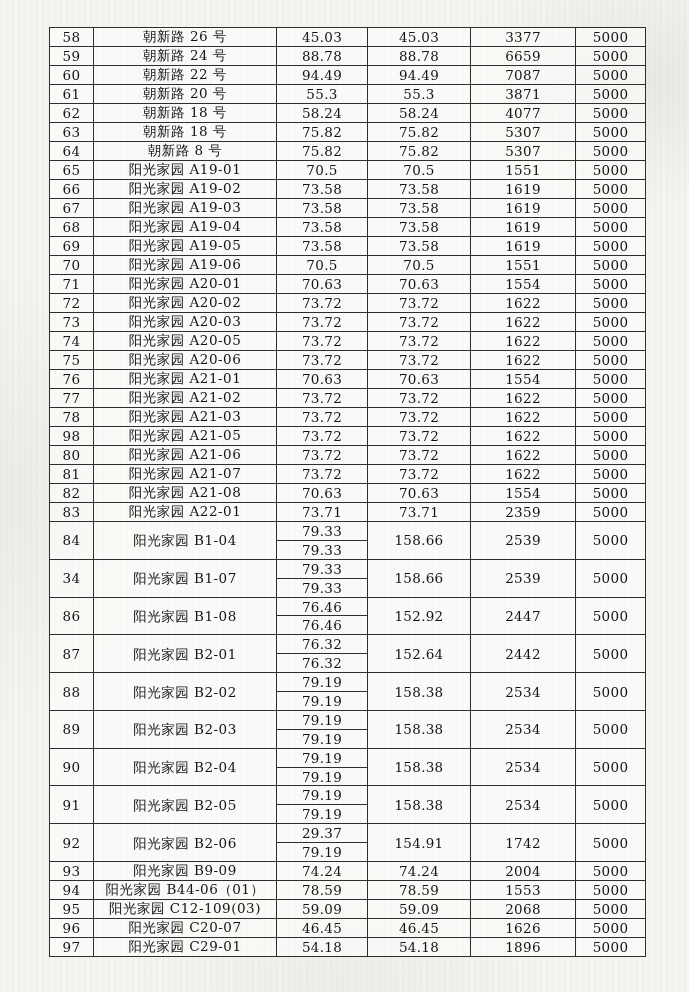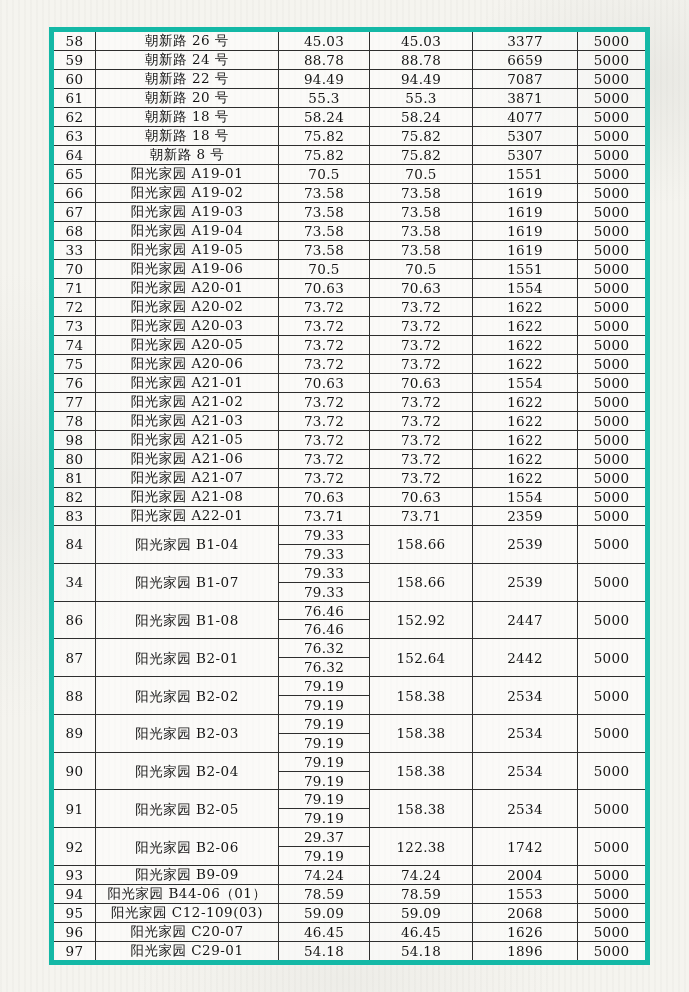--- a/index.html
+++ b/index.html
@@ -24,21 +24,21 @@
       radial-gradient(ellipse 300px 160px at 50% 99%, rgba(203,204,199,0.18), transparent 70%),
       repeating-linear-gradient(90deg, rgba(120,120,112,0.035) 0 2px, transparent 2px 6px);
   }
   table.fee-table {
     position: absolute;
     left: 49px;
     top: 27px;
     width: 596px;
     border-collapse: collapse;
     table-layout: fixed;
-    border: 5px solid #14b8a6;
+    border: 1px solid #14b8a6;
   }
   table.fee-table td {
     border: 1px solid #2e2e2e;
     text-align: center;
     vertical-align: middle;
     padding: 0;
     font-size: 13.5px;
     color: #141414;
     background: rgba(255,255,255,0.55);
     white-space: nowrap;
@@ -153,21 +153,21 @@
       </tr>
       <tr>
         <td class="num">68</td>
         <td class="addr">阳光家园 A19-04</td>
         <td class="num">73.58</td>
         <td class="num">73.58</td>
         <td class="num">1619</td>
         <td class="num">5000</td>
       </tr>
       <tr>
-        <td class="num">33</td>
+        <td class="num">69</td>
         <td class="addr">阳光家园 A19-05</td>
         <td class="num">73.58</td>
         <td class="num">73.58</td>
         <td class="num">1619</td>
         <td class="num">5000</td>
       </tr>
       <tr>
         <td class="num">70</td>
         <td class="addr">阳光家园 A19-06</td>
         <td class="num">70.5</td>
@@ -364,21 +364,21 @@
         <td class="num vtop" rowspan="2">2534</td>
         <td class="num vtop" rowspan="2">5000</td>
       </tr>
       <tr>
         <td class="num">79.19</td>
       </tr>
       <tr>
         <td class="num vtop" rowspan="2">92</td>
         <td class="addr vtop" rowspan="2">阳光家园 B2-06</td>
         <td class="num">29.37</td>
-        <td class="num vtop" rowspan="2">122.38</td>
+        <td class="num vtop" rowspan="2">154.91</td>
         <td class="num vtop" rowspan="2">1742</td>
         <td class="num vtop" rowspan="2">5000</td>
       </tr>
       <tr>
         <td class="num">79.19</td>
       </tr>
       <tr>
         <td class="num">93</td>
         <td class="addr">阳光家园 B9-09</td>
         <td class="num">74.24</td>

